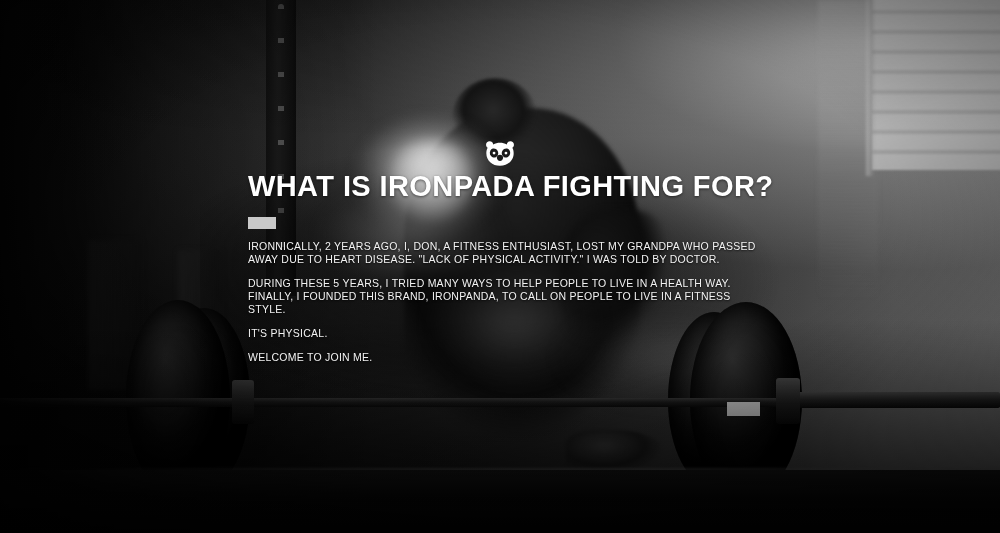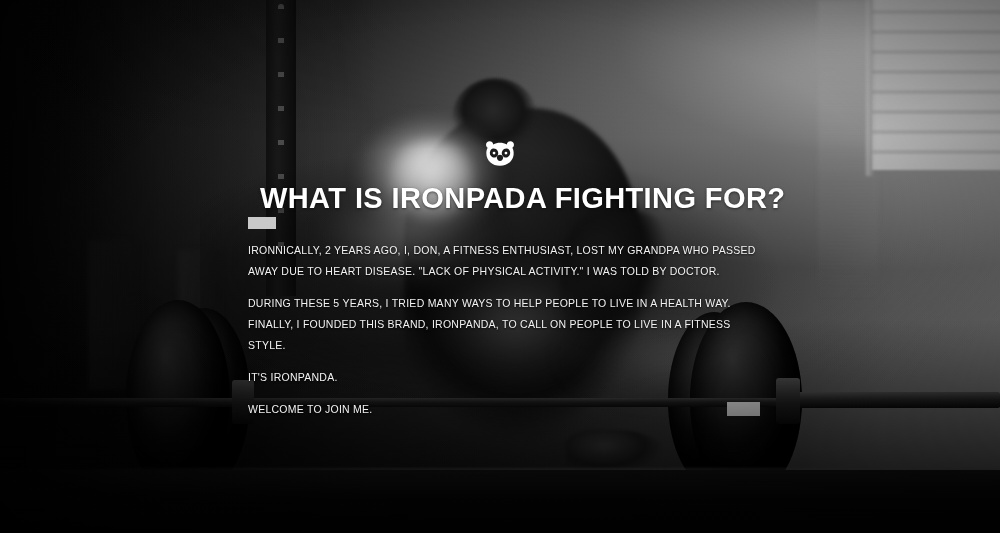--- a/index.html
+++ b/index.html
@@ -247,21 +247,21 @@
     top: 136px;
     width: 36px;
     height: 36px;
   }
   .brand-logo svg { display: block; width: 36px; height: 36px; }
 
   .headline {
     position: absolute;
     left: 0;
     top: 170px;
-    margin: 12px;
+    margin: 0;
     color: #ffffff;
     font-size: 29px;
     line-height: 32px;
     font-weight: 700;
     letter-spacing: 0.4px;
     white-space: nowrap;
     text-shadow: 0 1px 3px rgba(0,0,0,0.55);
   }
 
   .accent-bar {
@@ -273,21 +273,21 @@
     background: #c9c9c9;
   }
 
   .body-copy {
     position: absolute;
     left: 0;
     top: 240px;
     width: 510px;
     color: #f2f2f2;
     font-size: 10.5px;
-    line-height: 21px;
+    line-height: 13px;
     letter-spacing: 0.25px;
     text-shadow: 0 1px 2px rgba(0,0,0,0.75);
   }
   .body-copy p {
     margin: 0 0 11px 0;
     white-space: pre-wrap;
   }
   .body-copy p:last-child { margin-bottom: 8px; }
 </style>
 </head>
@@ -346,18 +346,18 @@
       </svg>
     </div>
 
     <h1 class="headline">WHAT IS IRONPADA FIGHTING FOR?</h1>
 
     <div class="accent-bar"></div>
 
     <div class="body-copy">
       <p>IRONNICALLY, 2 YEARS AGO, I, DON, A FITNESS ENTHUSIAST, LOST MY GRANDPA WHO PASSED AWAY DUE TO HEART DISEASE. "LACK OF PHYSICAL ACTIVITY." I WAS TOLD BY DOCTOR.</p>
       <p>DURING THESE 5 YEARS, I TRIED MANY WAYS TO HELP PEOPLE TO LIVE IN A HEALTH WAY. FINALLY, I FOUNDED THIS BRAND, IRONPANDA, TO CALL ON PEOPLE TO LIVE IN A FITNESS STYLE.</p>
-      <p>IT'S IRONPANDA.</p>
+      <p>IT'S PHYSICAL.</p>
       <p>WELCOME TO JOIN ME.</p>
     </div>
 
   </div>
 </div>
 
 </body></html>

